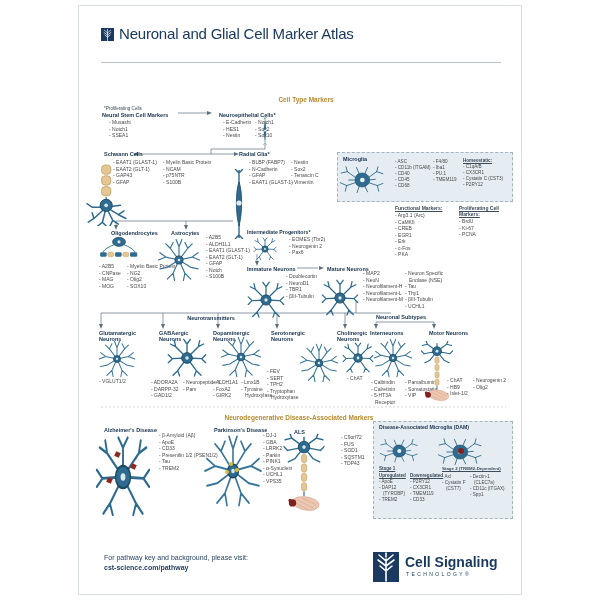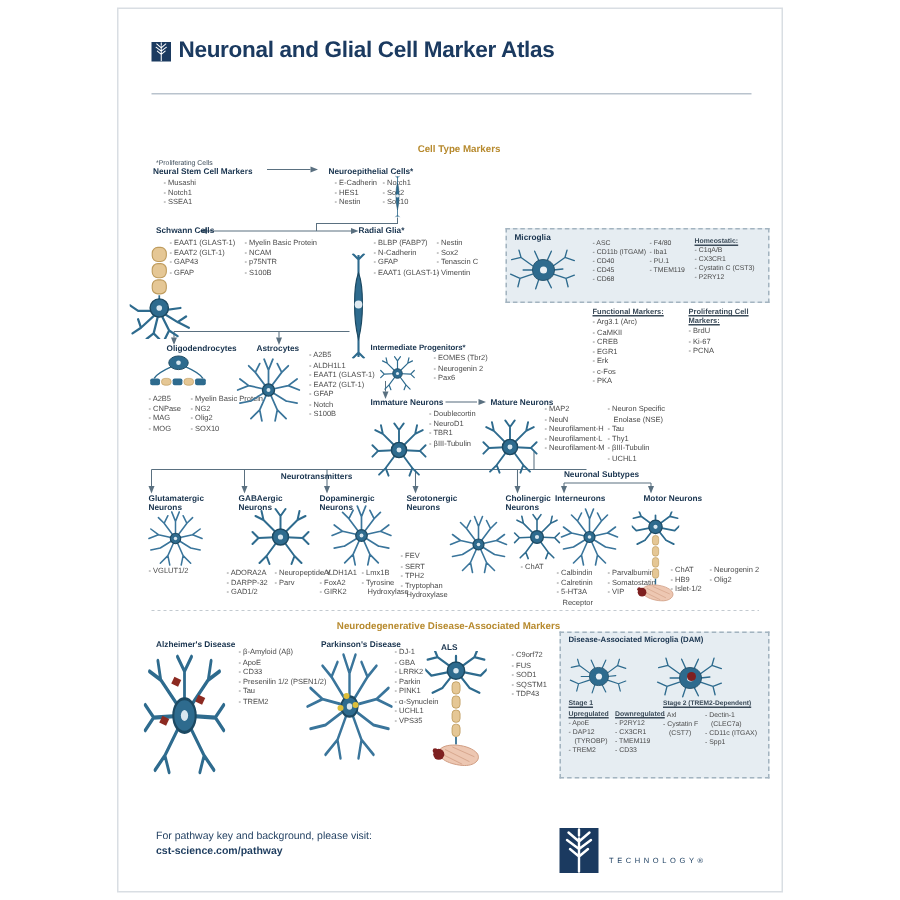--- a/index.html
+++ b/index.html
@@ -10,21 +10,21 @@
 .clabel{position:absolute;font-size:5.5px;font-weight:bold;color:#17324d;line-height:1.15;white-space:nowrap}
 .clabel.w{white-space:normal}
 .mlist{position:absolute;font-size:5px;color:#4a4a4a;line-height:1.3}
 .mlist .li{white-space:nowrap;padding-left:4px;text-indent:-4px}
 .mlist.w .li{white-space:normal}
 .mhdr{font-size:5px;font-weight:bold;color:#3b4b59;text-decoration:underline;margin-bottom:1px}
 .sec{position:absolute;font-weight:bold;color:#b78a2e;font-size:6.5px;text-align:center}
 .box{position:absolute;background:#e6edf2;border:1px dashed #a3b4c0}
 .note{position:absolute;font-size:4.6px;color:#3b4b59}
 .hline{position:absolute;height:1px;background:#b9c3cd}
-.title{position:absolute;font-size:15px;font-weight:bold;color:#1b3a60;letter-spacing:-0.2px}
+.title{position:absolute;font-size:15px;font-weight:normal;color:#1b3a60;letter-spacing:-0.2px}
 .logosq{position:absolute;background:#1b3a60}
 .lines{position:absolute;left:0;top:0;width:444px;height:590px;pointer-events:none}
 .defs{position:absolute;width:0;height:0}
 .plq{position:absolute;background:#8c2a21;transform:rotate(25deg)}
 .dot{position:absolute;background:#ddbe3a;border-radius:50%}
 .rdot{position:absolute;background:#7e2020;border-radius:50%}
 .ntlbl{position:absolute;font-size:5.5px;font-weight:bold;color:#17324d;text-align:center}
 .fvisit{position:absolute;font-size:7px;color:#1d3c5e}
 .furl{position:absolute;font-size:7px;font-weight:bold;color:#1d3c5e}
 .wordmark{position:absolute;font-size:14px;font-weight:bold;color:#16395c}
@@ -507,15 +507,16 @@
       <div class="li">- Spp1</div>
     </div>
 
   <div class="fvisit" style="left:25px;top:548px">For pathway key and background, please visit:</div>
   <div class="furl" style="left:25px;top:558px">cst-science.com/pathway</div>
   <div class="logosq" style="left:294px;top:546px;width:26px;height:30px">
     <svg style="width:26px;height:30px">
         <use href="#s-tree"></use>
       </svg>
   </div>
+  <div class="wordmark" style="left:326px;top:548px">Cell Signaling</div>
   <div class="tech" style="left:327px;top:565px">TECHNOLOGY®</div>
 
 </div>
 
 </body></html>

